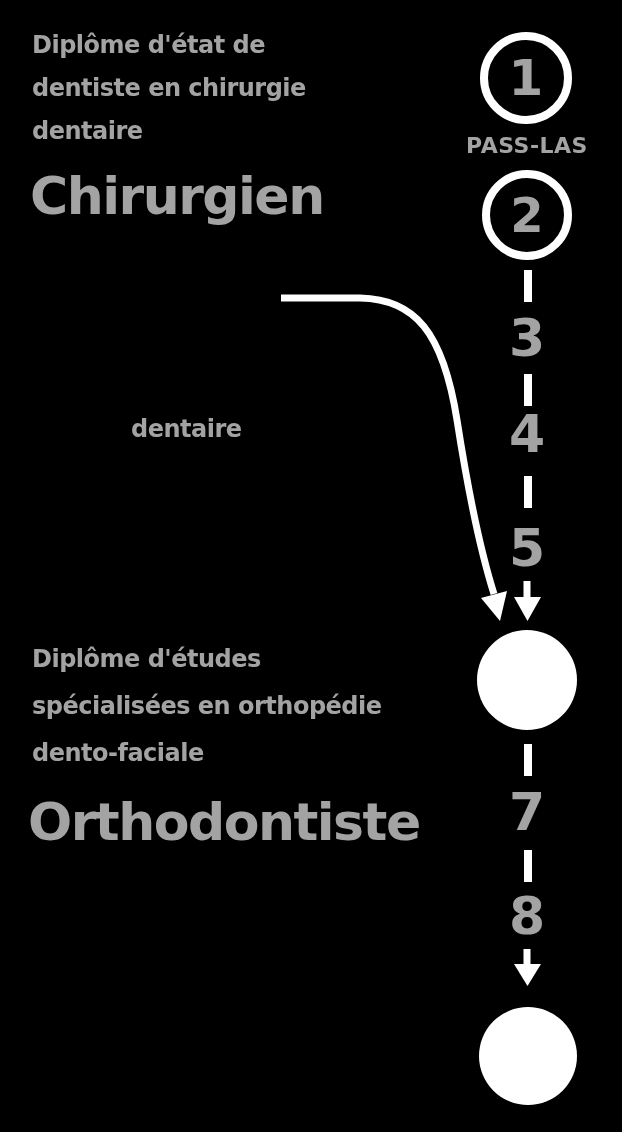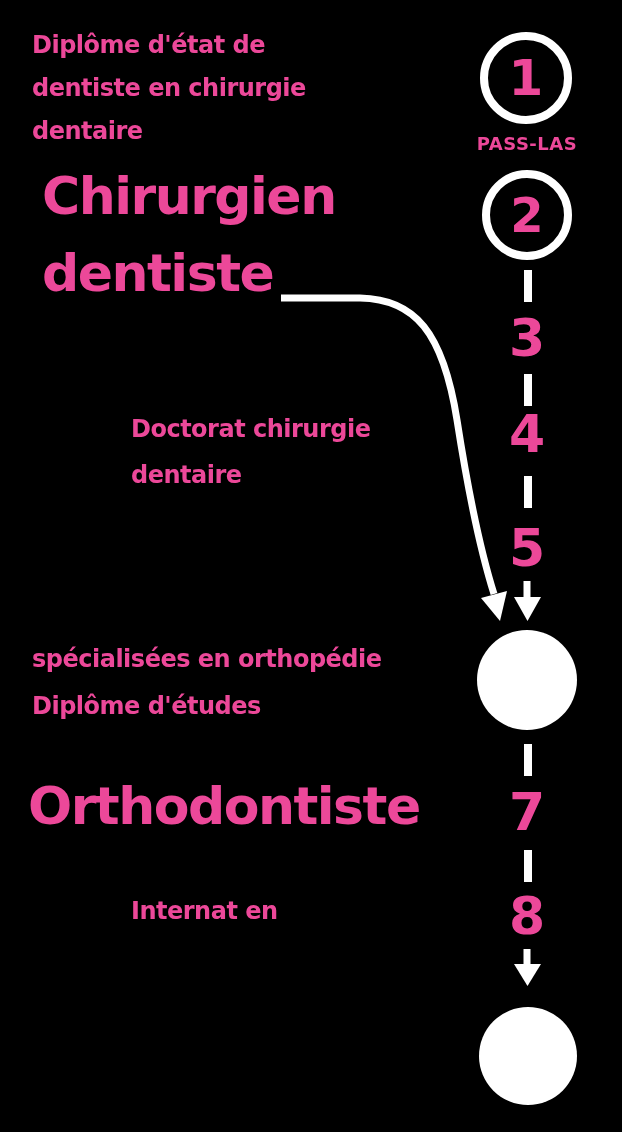--- a/index.html
+++ b/index.html
@@ -5,45 +5,45 @@
   * { margin: 0; padding: 0; box-sizing: content-box; }
   html, body { background: #000; }
   .canvas {
     position: relative;
     width: 622px;
     height: 1132px;
     background: #000000;
     overflow: hidden;
     font-family: "DejaVu Sans", sans-serif;
     font-weight: 700;
-    color: #ec4899;
+    color: #a3a3a3;
   }
   .abs { position: absolute; }
 
   
   .small-label { font-size: 24px; letter-spacing: -0.5px; }
   .diploma-top   { left: 32px;  top: 24px;  line-height: 43px; }
   .big-title     { font-size: 52px; letter-spacing: -1.5px; }
-  .title-dentist { left: 30px;  top: 158px; line-height: 77px; margin-left: 12px; }
+  .title-dentist { left: 30px;  top: 158px; line-height: 77px; }
   .doctorate-label { left: 131px; top: 406px; line-height: 46px; }
   .ortho-diploma { left: 32px;  top: 636px; line-height: 47px; }
-  .title-ortho   { left: 28px;  top: 776px; line-height: 60px; }
+  .title-ortho   { left: 28px;  top: 792px; line-height: 60px; }
   .internship    { left: 131px; top: 886px; line-height: 50px; }
 
   
   .ring {
     border: 8px solid #ffffff;
     border-radius: 50%;
     display: flex;
     align-items: center;
     justify-content: center;
   }
   .ring-1 { left: 480px; top: 32px;  width: 76px; height: 76px; font-size: 50px; }
   .ring-2 { left: 482px; top: 170px; width: 74px; height: 74px; font-size: 48px; }
-  .tl-caption { left: 447px; top: 133px; width: 160px; text-align: center; font-size: 18px; letter-spacing: 0.5px; }
+  .tl-caption { left: 447px; top: 133px; width: 160px; text-align: center; font-size: 22px; letter-spacing: 0.5px; }
   .tl-num { left: 477px; width: 100px; text-align: center; font-size: 52px; line-height: 52px; }
   .num-3 { top: 312px; } .num-4 { top: 408px; } .num-5 { top: 522px; }
   .num-7 { top: 786px; } .num-8 { top: 890px; }
   .dash { left: 524px; width: 8px; height: 32px; background: #ffffff; }
   .dash-a { top: 270px; } .dash-b { top: 374px; } .dash-c { top: 476px; }
   .dash-d { top: 744px; } .dash-e { top: 850px; }
   .dot {
     background: #ffffff;
     border-radius: 50%;
   }
@@ -58,52 +58,50 @@
 <div class="canvas">
 
   <div class="abs small-label diploma-top">
     <div>Diplôme d'état de</div>
     <div>dentiste en chirurgie</div>
     <div>dentaire</div>
   </div>
 
   <div class="abs big-title title-dentist">
     <div>Chirurgien</div>
-    <div>dentiste</div>
   </div>
 
   <svg class="abs overlay-svg" width="622" height="1132" viewBox="0 0 622 1132">
     <g>
       <path d="M 281 298 L 360 298 C 415 299 443 332 457 420 C 469 497 482 556 494 594" fill="none" stroke="#ffffff" stroke-width="7"></path>
       <polygon points="481,598 507,591 500,621" fill="#ffffff"></polygon>
     </g>
     <g>
       <rect x="523.5" y="581" width="7" height="17" fill="#ffffff"></rect>
       <polygon points="514,597 541,597 527.5,621" fill="#ffffff"></polygon>
     </g>
     <g>
       <rect x="523.5" y="949" width="7" height="16" fill="#ffffff"></rect>
       <polygon points="514,964 541,964 527.5,986" fill="#ffffff"></polygon>
     </g>
   </svg>
 
   <div class="abs small-label doctorate-label">
-    <div>Doctorat chirurgie</div>
     <div>dentaire</div>
   </div>
 
   <div class="abs small-label ortho-diploma">
+    <div>Diplôme d'études</div>
     <div>spécialisées en orthopédie</div>
-    <div>Diplôme d'études</div>
+    <div>dento-faciale</div>
   </div>
 
   <div class="abs big-title title-ortho">Orthodontiste</div>
 
   <div class="abs small-label internship">
-    <div>Internat en</div>
   </div>
 
   <div class="abs ring ring-1">
     <span>1</span>
   </div>
 
   <div class="abs tl-caption">PASS-LAS</div>
 
   <div class="abs ring ring-2">
     <span>2</span>

